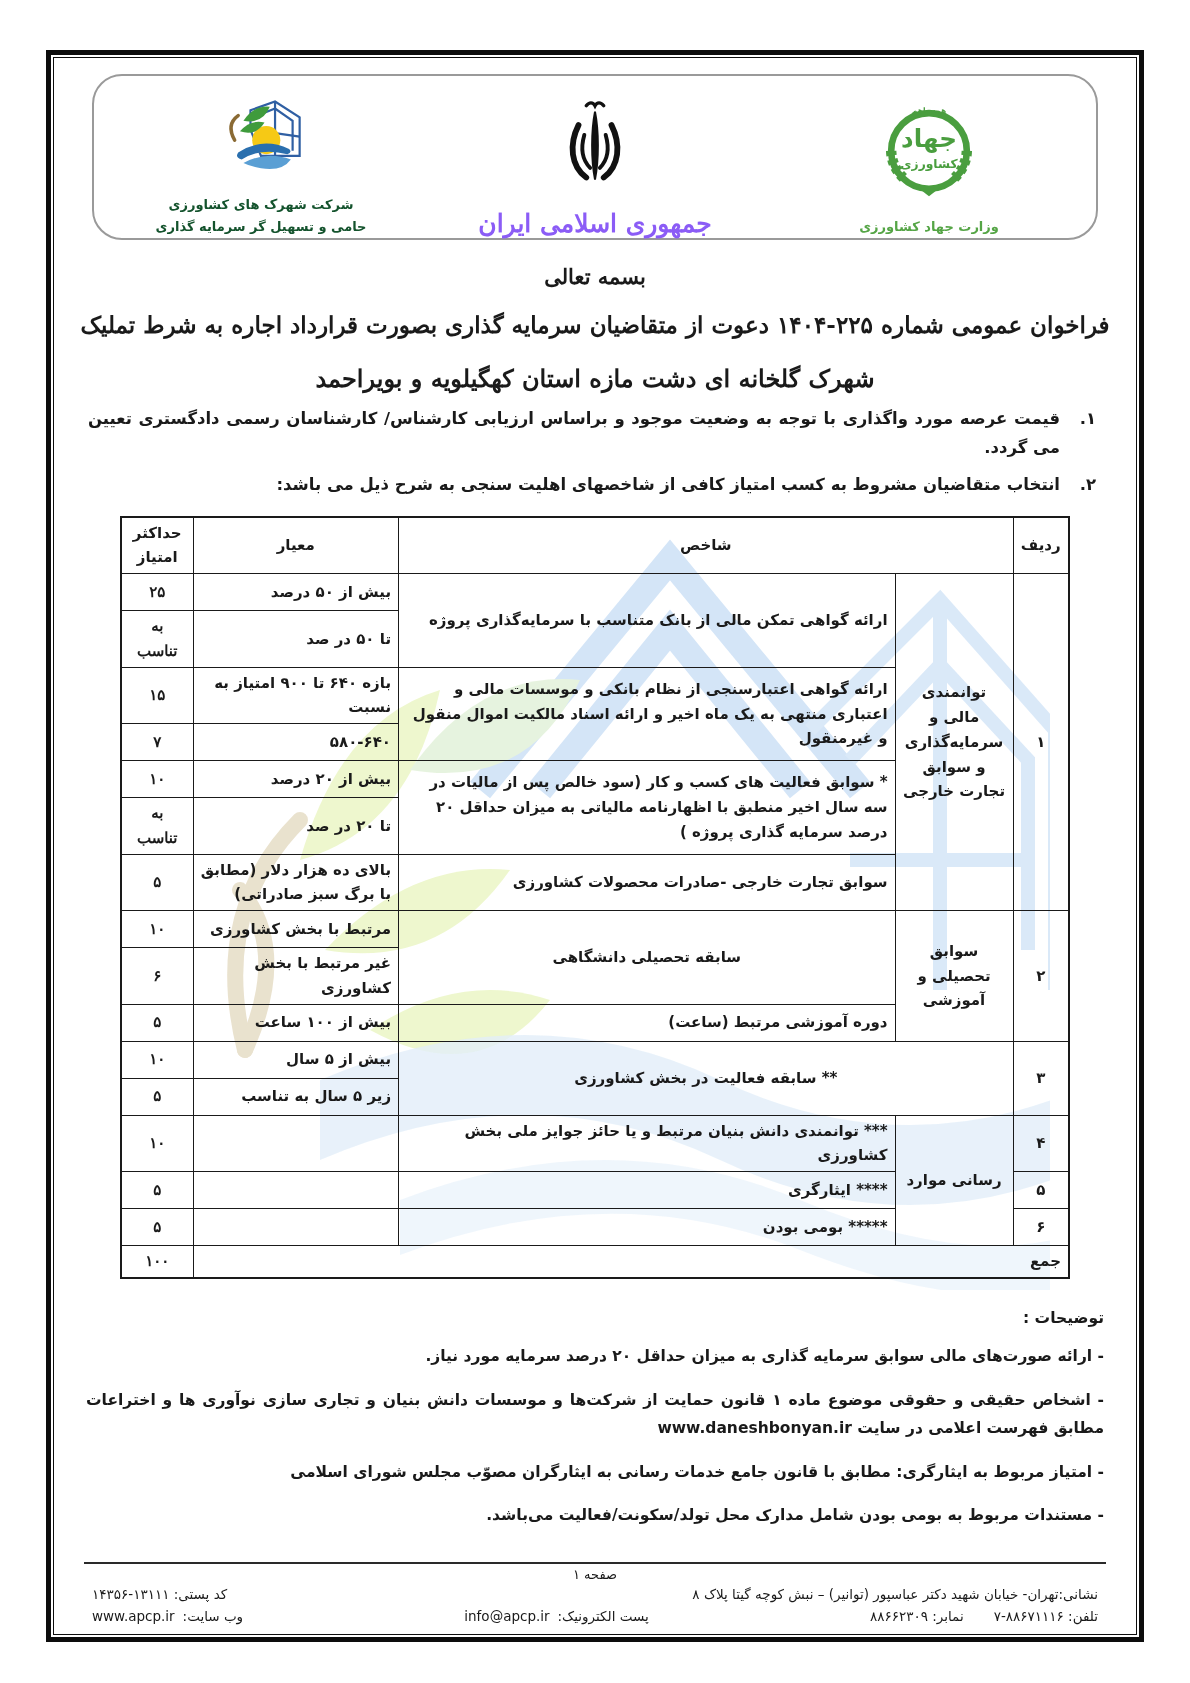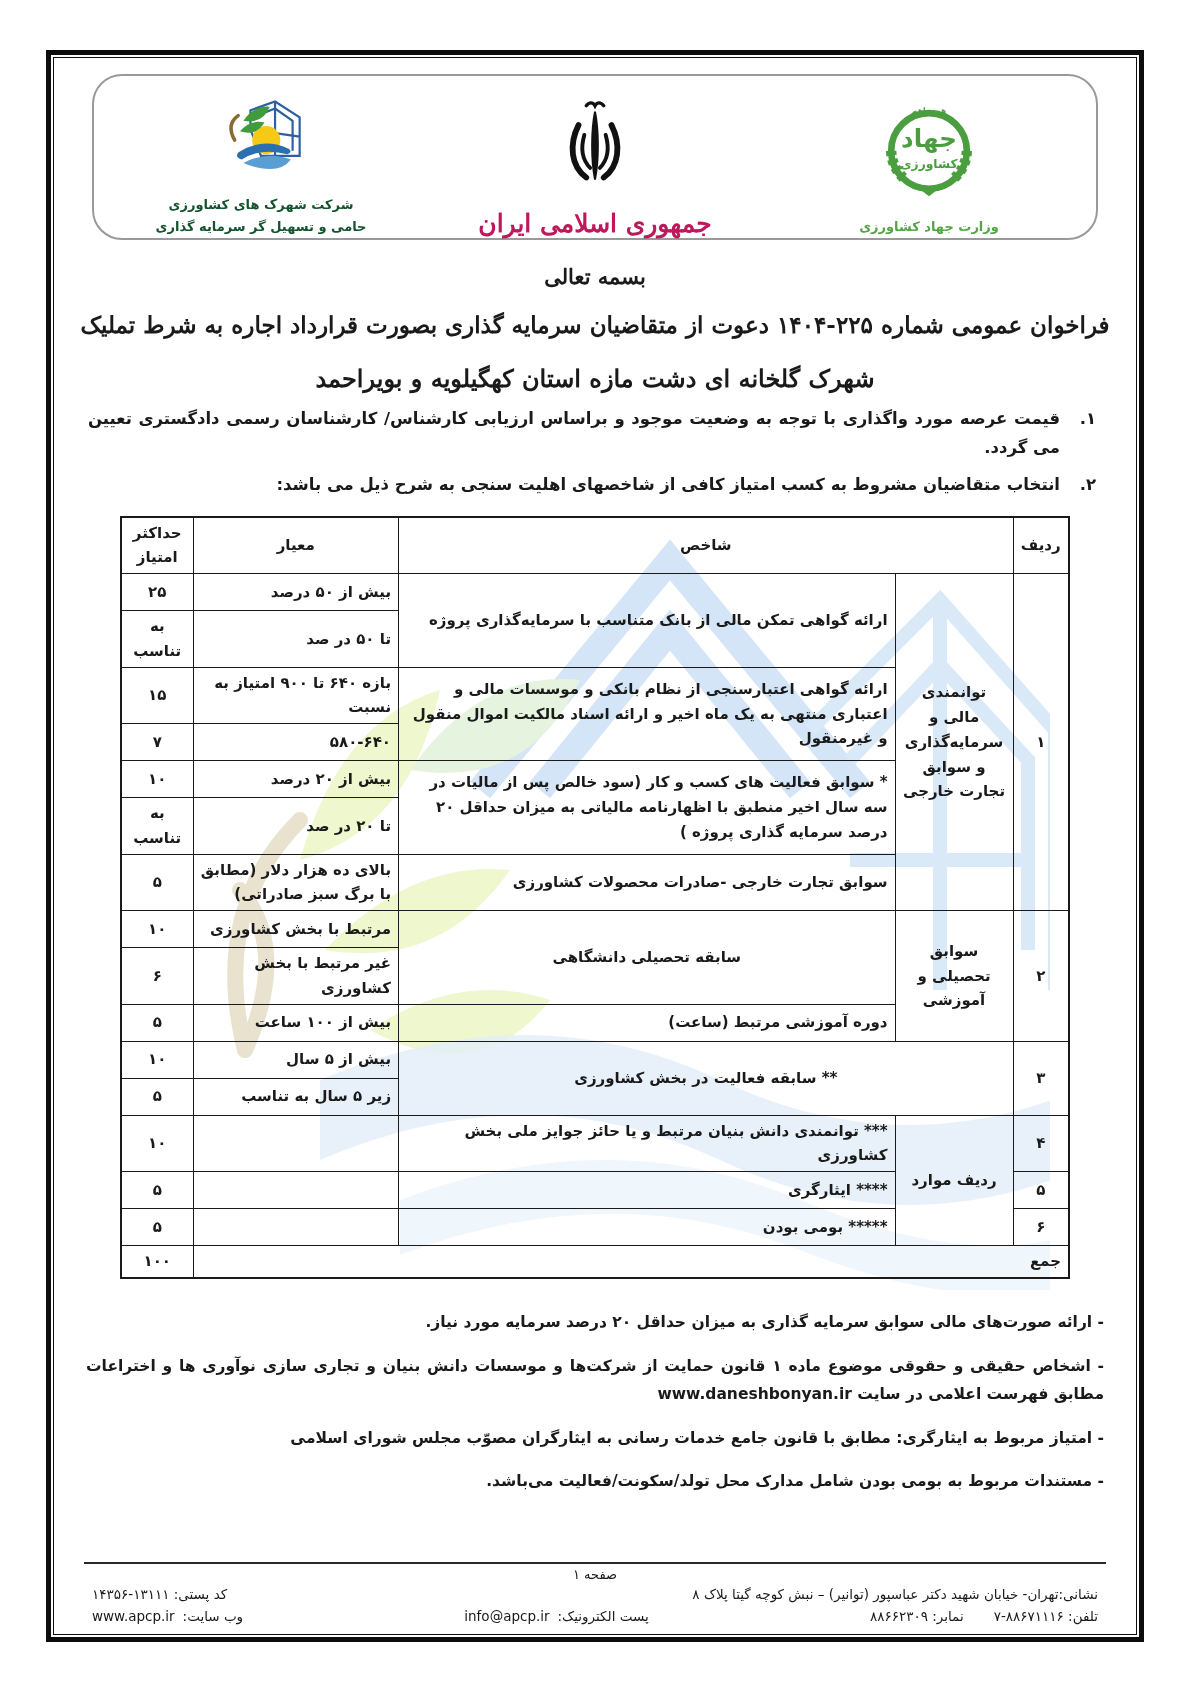--- a/index.html
+++ b/index.html
@@ -22,21 +22,21 @@
   .header-box{
     position:relative;z-index:2;margin:16px 20px 0 20px;height:162px;
     border:2px solid #9a9a9a;border-radius:30px;display:flex;flex-direction:row;
     align-items:stretch;background:transparent;
   }
   .header-col{flex:1;display:flex;flex-direction:column;align-items:center;justify-content:flex-start;padding-top:22px;}
   .logo-caption{font-size:13px;font-weight:bold;line-height:1.7;text-align:center;}
   .caption-green{color:#55a546;}
   .caption-blue{color:#14532d;}
   .emblem-title{
-    font-family:"DejaVu Serif",serif;font-weight:bold;font-size:25px;color:#be185d;
+    font-family:"DejaVu Serif",serif;font-weight:bold;font-size:25px;color:#8b5cf6;
     margin-top:14px;letter-spacing:1px;
   }
   
   .basmala{
     position:relative;z-index:2;text-align:center;margin-top:24px;
     font-family:"DejaVu Serif",serif;font-weight:bold;font-size:21px;
   }
   .announcement{
     position:relative;z-index:2;text-align:center;margin-top:22px;
     font-family:"DejaVu Serif",serif;font-weight:bold;font-size:23px;
@@ -62,21 +62,21 @@
   table.score th,table.score td{
     border:1px solid #1a1a1a;font-size:15px;font-weight:bold;
     padding:3px 7px;line-height:1.65;vertical-align:middle;background:transparent;
   }
   table.score th{text-align:center;height:48px;}
   td.cell-num{text-align:center;}
   td.cell-group{text-align:center;line-height:1.9;}
   td.cell-ind{text-align:right;}
   td.cell-ind-c{text-align:center;}
   td.cell-crit{text-align:right;height:30px;}
-  td.cell-score{text-align:center;}
+  td.cell-score{text-align:center;font-family:Liberation Serif, serif;}
   td.cell-total{text-align:right;padding-right:14px;margin-top:48px;}
   
   .notes{position:relative;z-index:2;margin:30px 14px 0 14px;font-size:15.5px;font-weight:bold;}
   .notes-title{margin-bottom:14px;}
   .note-line{margin-top:16px;line-height:1.8;text-align:justify;}
   
   .footer{position:absolute;bottom:4px;left:12px;right:12px;z-index:2;}
   .footer-rule{border-top:2px solid #2a2a2a;margin:0 18px 3px 18px;}
   .footer-page{text-align:center;font-size:13px;margin-bottom:4px;}
   .footer-row{display:flex;justify-content:space-between;align-items:center;font-size:13.5px;padding:0 26px;margin-bottom:6px;}
@@ -256,21 +256,21 @@
         <td class="cell-ind-c" colspan="2" rowspan="2">**  سابقه فعالیت در بخش کشاورزی</td>
         <td class="cell-crit">بیش از ۵ سال</td>
         <td class="cell-score">۱۰</td>
       </tr>
       <tr>
         <td class="cell-crit">زیر ۵ سال به تناسب</td>
         <td class="cell-score">۵</td>
       </tr>
       <tr>
         <td class="cell-num">۴</td>
-        <td class="cell-group" rowspan="3">ردیف موارد</td>
+        <td class="cell-group" rowspan="3">رسانی موارد</td>
         <td class="cell-ind">*** توانمندی دانش بنیان مرتبط و یا حائز جوایز ملی بخش کشاورزی</td>
         <td class="cell-crit"></td>
         <td class="cell-score">۱۰</td>
       </tr>
       <tr>
         <td class="cell-num">۵</td>
         <td class="cell-ind">**** ایثارگری</td>
         <td class="cell-crit"></td>
         <td class="cell-score">۵</td>
       </tr>
@@ -281,20 +281,21 @@
         <td class="cell-score">۵</td>
       </tr>
       <tr>
         <td class="cell-total" colspan="4">جمع</td>
         <td class="cell-score">۱۰۰</td>
       </tr>
     </tbody>
       </table>
 
     <div class="notes">
+      <div class="notes-title">توضیحات :</div>
       <div class="note-line">- ارائه صورت‌های مالی سوابق سرمایه گذاری به میزان حداقل ۲۰ درصد سرمایه مورد نیاز.</div>
       <div class="note-line">- اشخاص حقیقی و حقوقی موضوع ماده ۱ قانون حمایت از شرکت‌ها و موسسات دانش بنیان و تجاری سازی نوآوری ها و اختراعات مطابق فهرست اعلامی در سایت www.daneshbonyan.ir</div>
       <div class="note-line">- امتیاز مربوط به ایثارگری: مطابق با قانون جامع خدمات رسانی به ایثارگران مصوّب مجلس شورای اسلامی</div>
       <div class="note-line">- مستندات مربوط به بومی بودن شامل مدارک محل تولد/سکونت/فعالیت می‌باشد.</div>
     </div>
 
     <div class="footer">
       <div class="footer-rule"></div>
       <div class="footer-page">صفحه ۱</div>
       <div class="footer-row">

